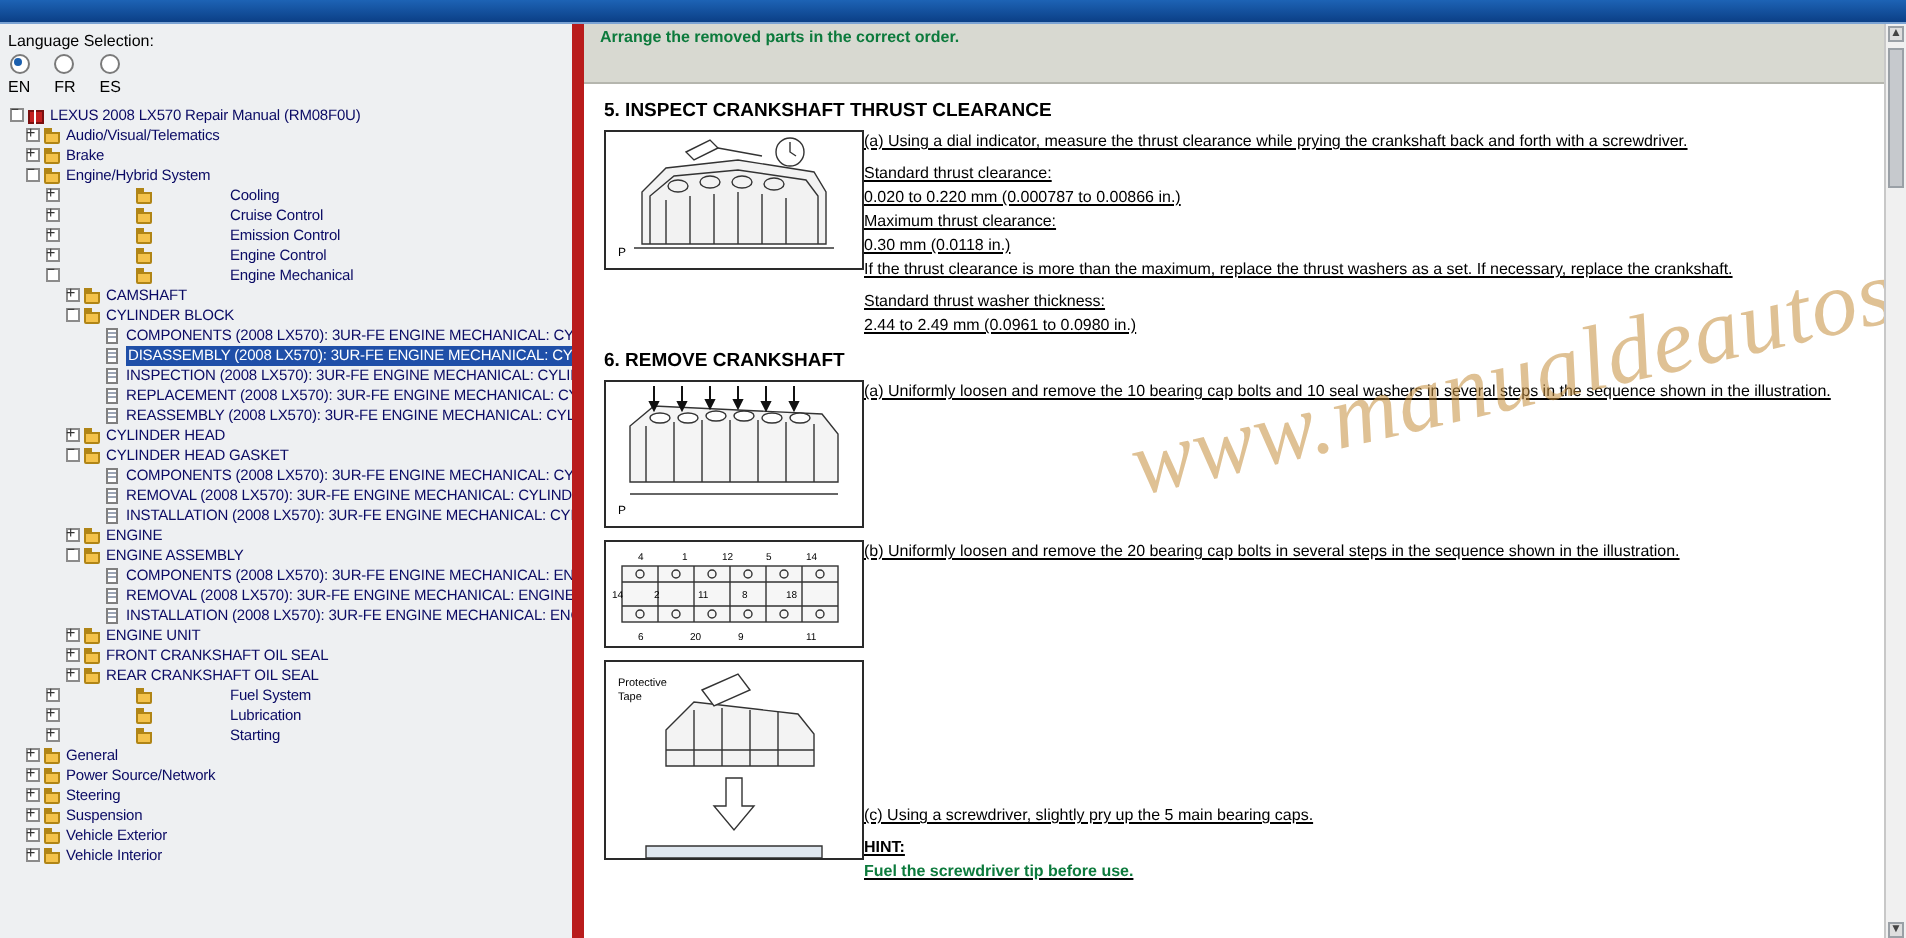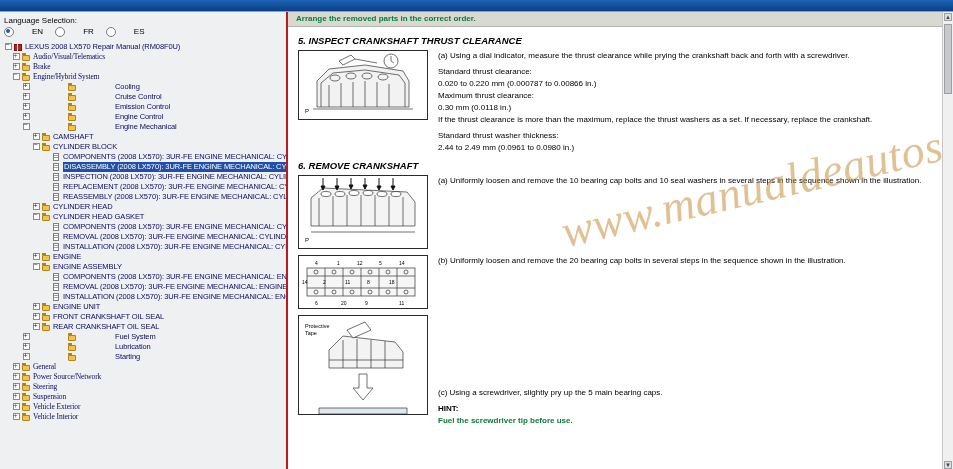--- a/index.html
+++ b/index.html
@@ -38,44 +38,45 @@
   .wrap {
     display: flex;
     height: 458px;
     width: 953px;
   }
 
   
   .tree-panel {
     width: 286px;
     background: #eef0f2;
-    border-right: 2px solid #b91c1c;
+    border-right: 6px solid #b91c1c;
     position: relative;
     overflow: hidden;
   }
   .lang-box {
     padding: 4px 4px 2px 4px;
   }
   .lang-label {
     font-size: 8px;
     color: #000;
     margin-bottom: 2px;
   }
   .lang-radios {
     display: flex;
     gap: 12px;
     align-items: center;
     margin-bottom: 3px;
   }
   .lang-radios label {
     font-size: 8px;
     display: flex;
-    align-items: flex-start;
-    gap: 18px;
+    align-items: center;
+    gap: 2px;
     cursor: pointer;
+    flex-direction: column;
   }
   .radio {
     width: 8px;
     height: 8px;
     border-radius: 50%;
     border: 1px solid #7a7a7a;
     background: #fff;
     display: inline-block;
     position: relative;
   }
@@ -206,21 +207,21 @@
     letter-spacing: -0.1px;
   }
   .node.selected .label {
     background: #1f4fa8;
     color: #ffffff;
     padding: 0 1px;
   }
 
   
   .d0 { padding-left: 2px; }
-  .d1 { padding-left: 10px; font-family: Liberation Serif, serif; }
+  .d1 { padding-left: 10px; }
   .d2 { padding-left: 20px; gap: 36px; }
   .d3 { padding-left: 30px; }
   .d4 { padding-left: 40px; }
 
   
   .content {
     flex: 1;
     position: relative;
     background: #ffffff;
     overflow: hidden;
@@ -230,37 +231,36 @@
     left: 0; top: 0; right: 10px; bottom: 0;
     overflow: hidden;
     padding: 0;
   }
   .banner {
     background: #d8d9d1;
     border-bottom: 1px solid #b5b6ae;
     color: #0c7a3c;
     font-size: 8px;
     font-weight: bold;
-    padding: 2px 0 2px 8px;
+    padding: 2px 0 17px 8px;
     height: 10px;
   }
   .body-pad {
     padding: 6px 8px 0 10px;
   }
   .sec-title {
     font-size: 9.5px;
     font-weight: bold;
     color: #000;
     margin: 2px 0 4px 0;
-    font-style: italic;
   }
   .step-row {
     display: flex;
-    gap: 10px;
     margin-bottom: 6px;
+    text-decoration: underline;
   }
   .fig {
     width: 128px;
     flex: 0 0 128px;
     border: 1px solid #2a2a2a;
     background: #fff;
     position: relative;
     overflow: hidden;
   }
   .fig.h1 { height: 68px; }

